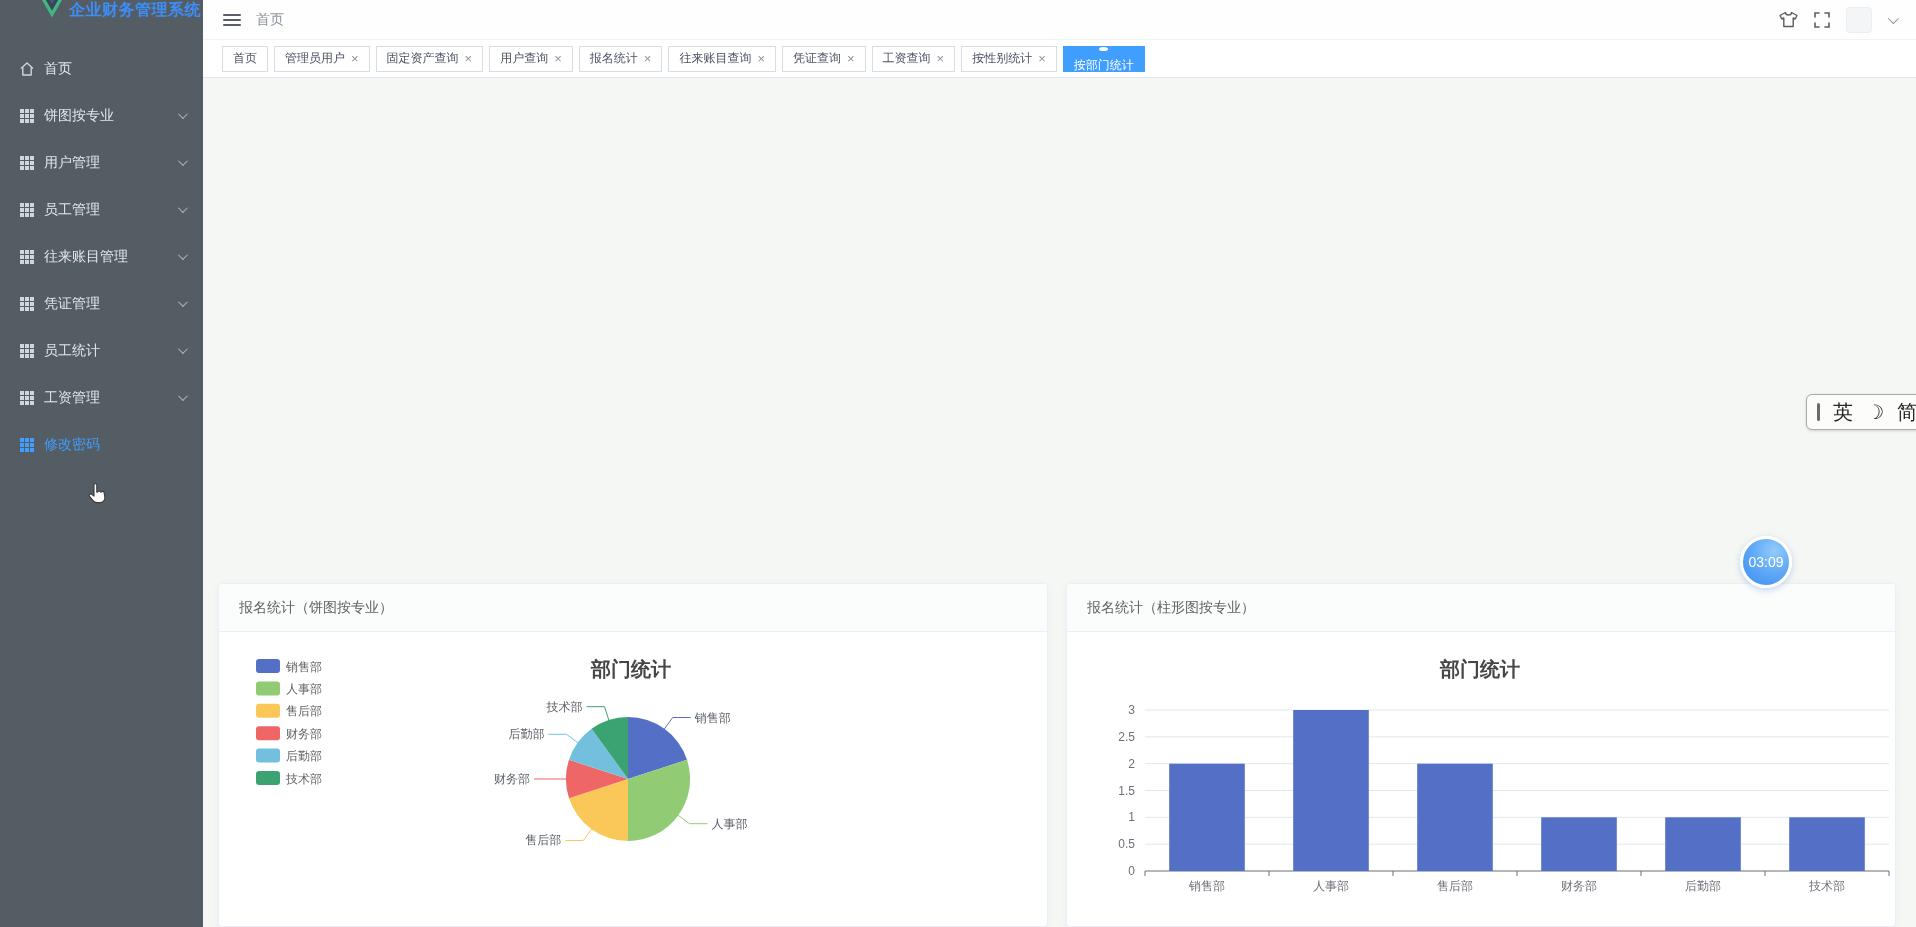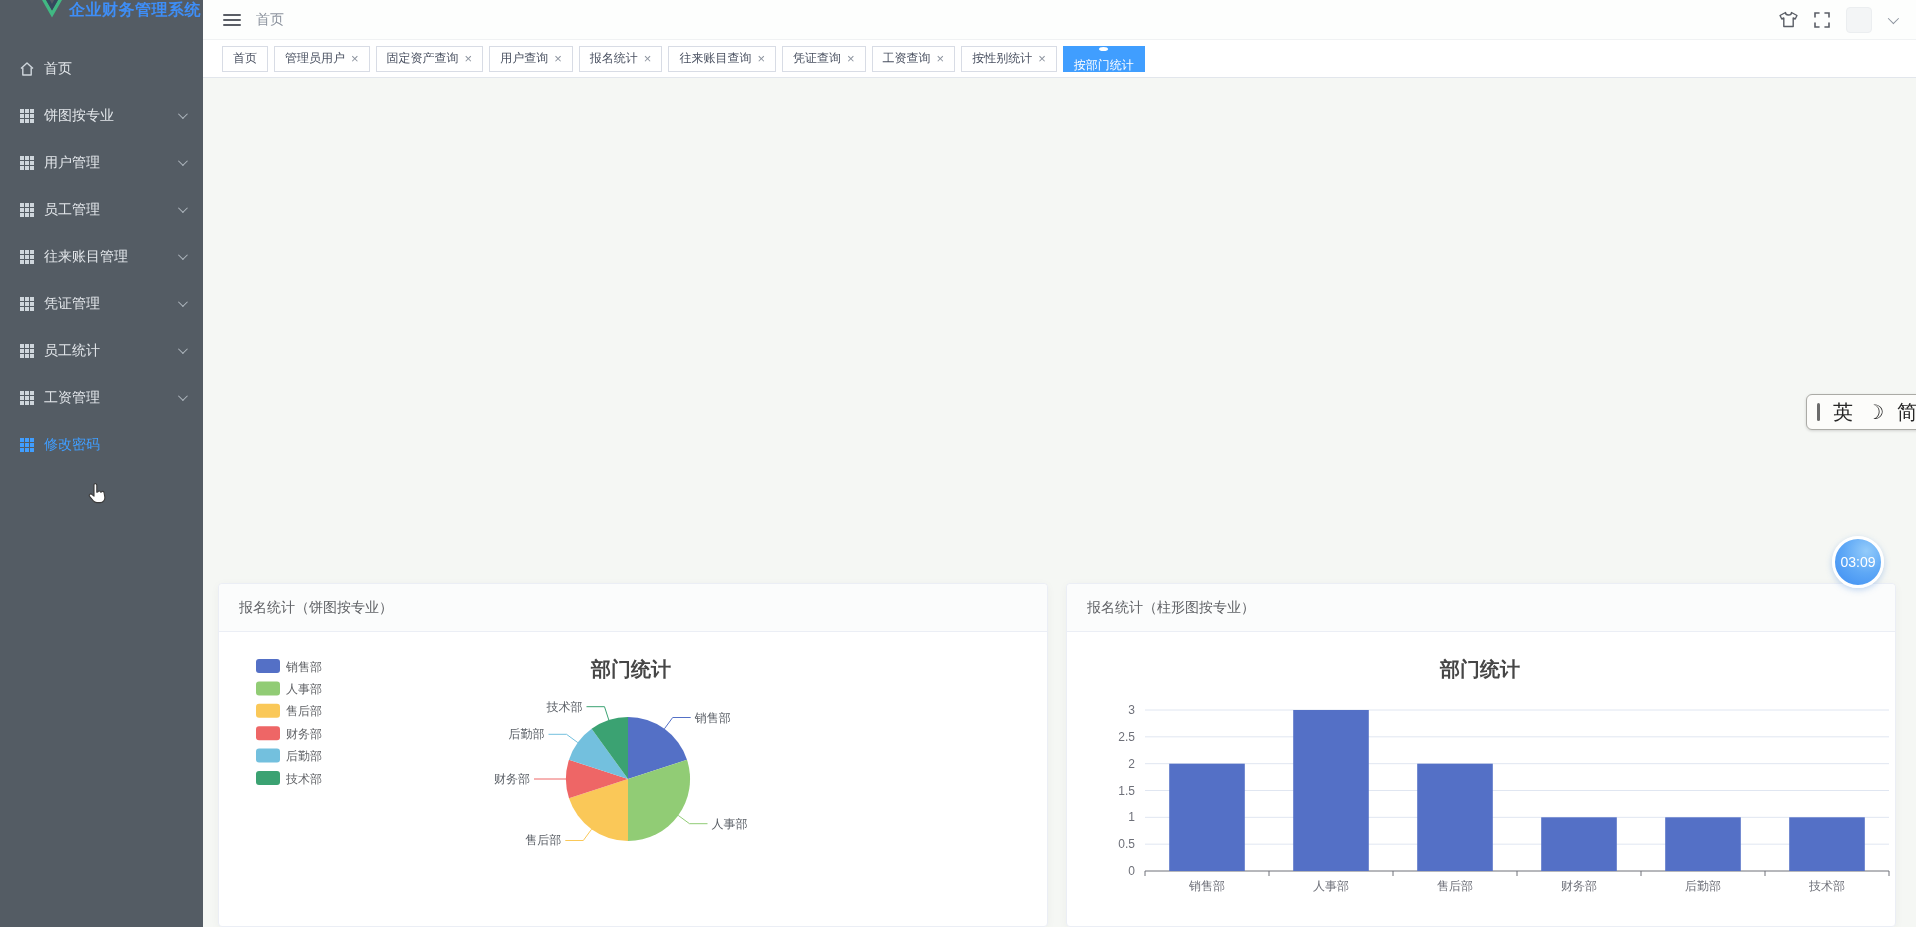--- a/index.html
+++ b/index.html
@@ -52,21 +52,21 @@
   
   .content { flex:1; background:#f5f7f4; padding:17px 20px 0 15px; display:flex; gap:18px; align-items:flex-end; }
   .card { flex:1; background:#fff; border:1px solid #ebeef5; border-radius:4px; height:344px;
           box-shadow:0 2px 10px rgba(0,0,0,.04); min-width:0; }
   .card-header { height:48px; border-bottom:1px solid #ebeef5; display:flex; align-items:center;
                  padding:0 20px; font-size:14px; color:#606266; background:#fbfcfc; border-radius:4px 4px 0 0; }
   .card-body { height:294px; position:relative; overflow:hidden; }
   .card-body svg { display:block; }
 
   
-  .timer-badge { position:absolute; left:1832px; top:536px; width:52px; height:52px; border-radius:50%;
+  .timer-badge { position:absolute; left:1740px; top:536px; width:52px; height:52px; border-radius:50%;
     background:radial-gradient(circle at 68% 26%, #93cbfa 0%, #5ea8f6 48%, #3c8cf2 100%);
     border:3px solid #fff; box-shadow:0 2px 6px rgba(80,140,220,.35);
     display:flex; align-items:center; justify-content:center; color:#fff; font-size:14px; cursor:pointer; }
   .ime-bar { position:absolute; left:1806px; top:394px; height:36px; width:150px;
     background:#fcfcfa; border:1px solid #ababa6; border-radius:6px; display:flex; align-items:center;
     padding:0 10px; gap:13px; font-size:20px; color:#262626; box-shadow:0 1px 3px rgba(0,0,0,.15); }
   .ime-caret { width:3px; height:18px; background:#6b6b6b; border-radius:2px; }
   .ime-item { cursor:pointer; line-height:1; }
   .ime-moon { font-family:"DejaVu Sans",sans-serif; }
   .mouse-cursor { position:absolute; left:88px; top:483px; pointer-events:none; }

